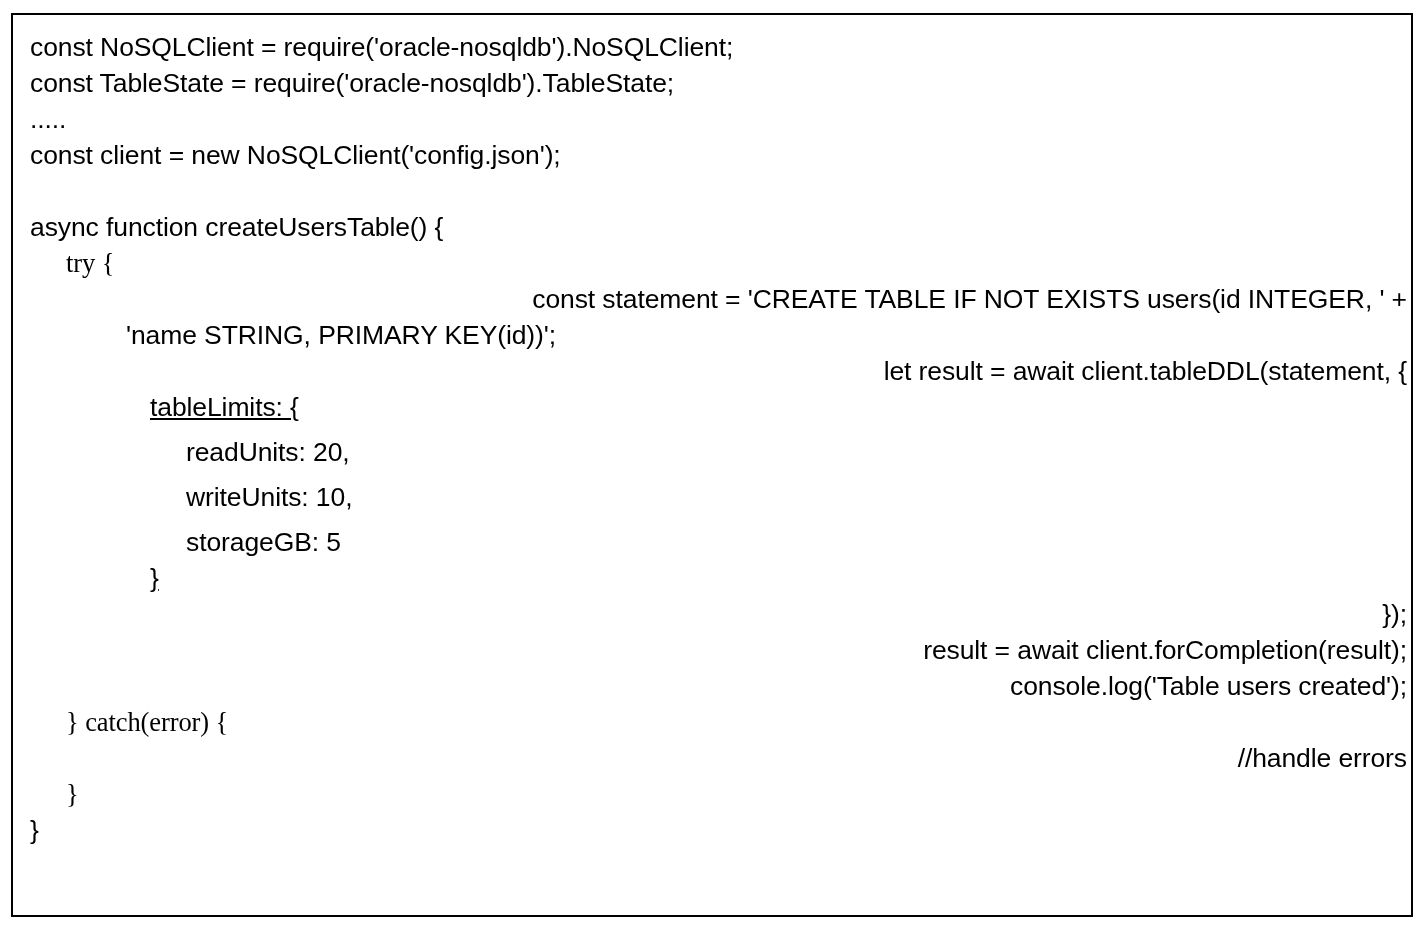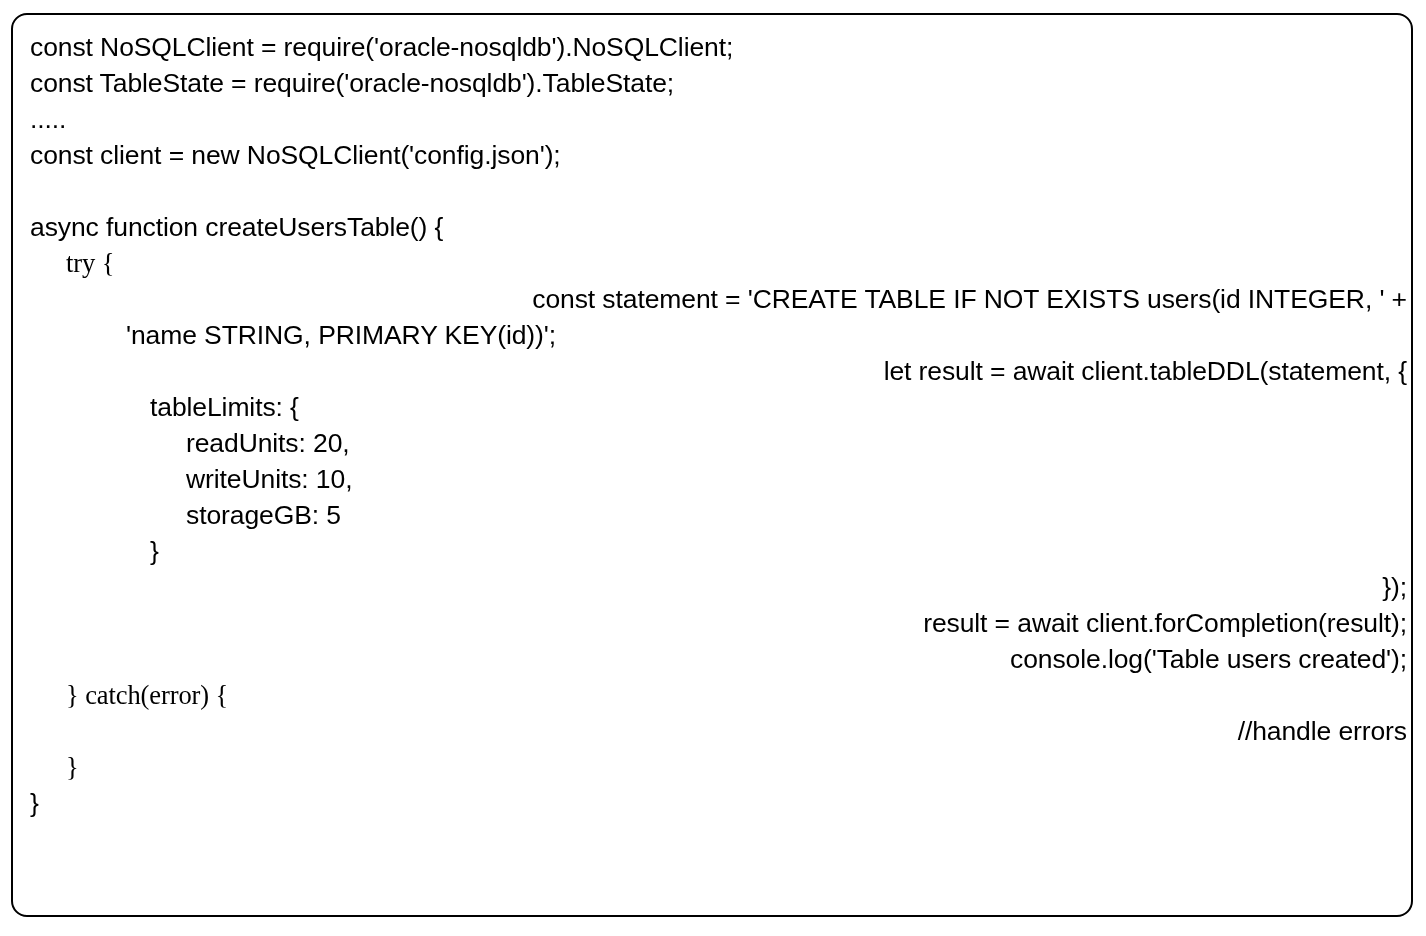--- a/index.html
+++ b/index.html
@@ -50,21 +50,21 @@
 
   .code-line.blank {
     height: 36px;
   }
 
   
   .ind-0  { padding-left: 0px;   }
   .ind-1  { padding-left: 36px; font-family: Liberation Serif, serif;  }
   .ind-2  { padding-left: 72px; text-align: right;  }
   .ind-3  { padding-left: 96px;  }
-  .ind-4  { padding-left: 120px; }
-  .ind-5  { padding-left: 156px; }
+  .ind-4  { padding-left: 120px; text-decoration: underline; }
+  .ind-5  { padding-left: 156px; margin-top: 9px; }
 </style>
 </head>
 <body>
 
-<div id="code-figure" style="border-color: rgb(0, 0, 0); background: rgb(255, 255, 255); border-radius: 16px;">
+<div id="code-figure" style="border-color: rgb(0, 0, 0); background: rgb(255, 255, 255);">
   <div id="code-listing" style="color: rgb(0, 0, 0);"><div class="code-line ind-0">const NoSQLClient = require('oracle-nosqldb').NoSQLClient;</div><div class="code-line ind-0">const TableState = require('oracle-nosqldb').TableState;</div><div class="code-line ind-0">.....</div><div class="code-line ind-0">const client = new NoSQLClient('config.json');</div><div class="code-line ind-0 blank">&nbsp;</div><div class="code-line ind-0">async function createUsersTable() {</div><div class="code-line ind-1">try {</div><div class="code-line ind-2">const statement = 'CREATE TABLE IF NOT EXISTS users(id INTEGER, ' +</div><div class="code-line ind-3">'name STRING, PRIMARY KEY(id))';</div><div class="code-line ind-2">let result = await client.tableDDL(statement, {</div><div class="code-line ind-4">tableLimits: {</div><div class="code-line ind-5">readUnits: 20,</div><div class="code-line ind-5">writeUnits: 10,</div><div class="code-line ind-5">storageGB: 5</div><div class="code-line ind-4">}</div><div class="code-line ind-2">});</div><div class="code-line ind-2">result = await client.forCompletion(result);</div><div class="code-line ind-2">console.log('Table users created');</div><div class="code-line ind-1">} catch(error) {</div><div class="code-line ind-2">//handle errors</div><div class="code-line ind-1">}</div><div class="code-line ind-0">}</div></div>
 </div>
 
 </body></html>

